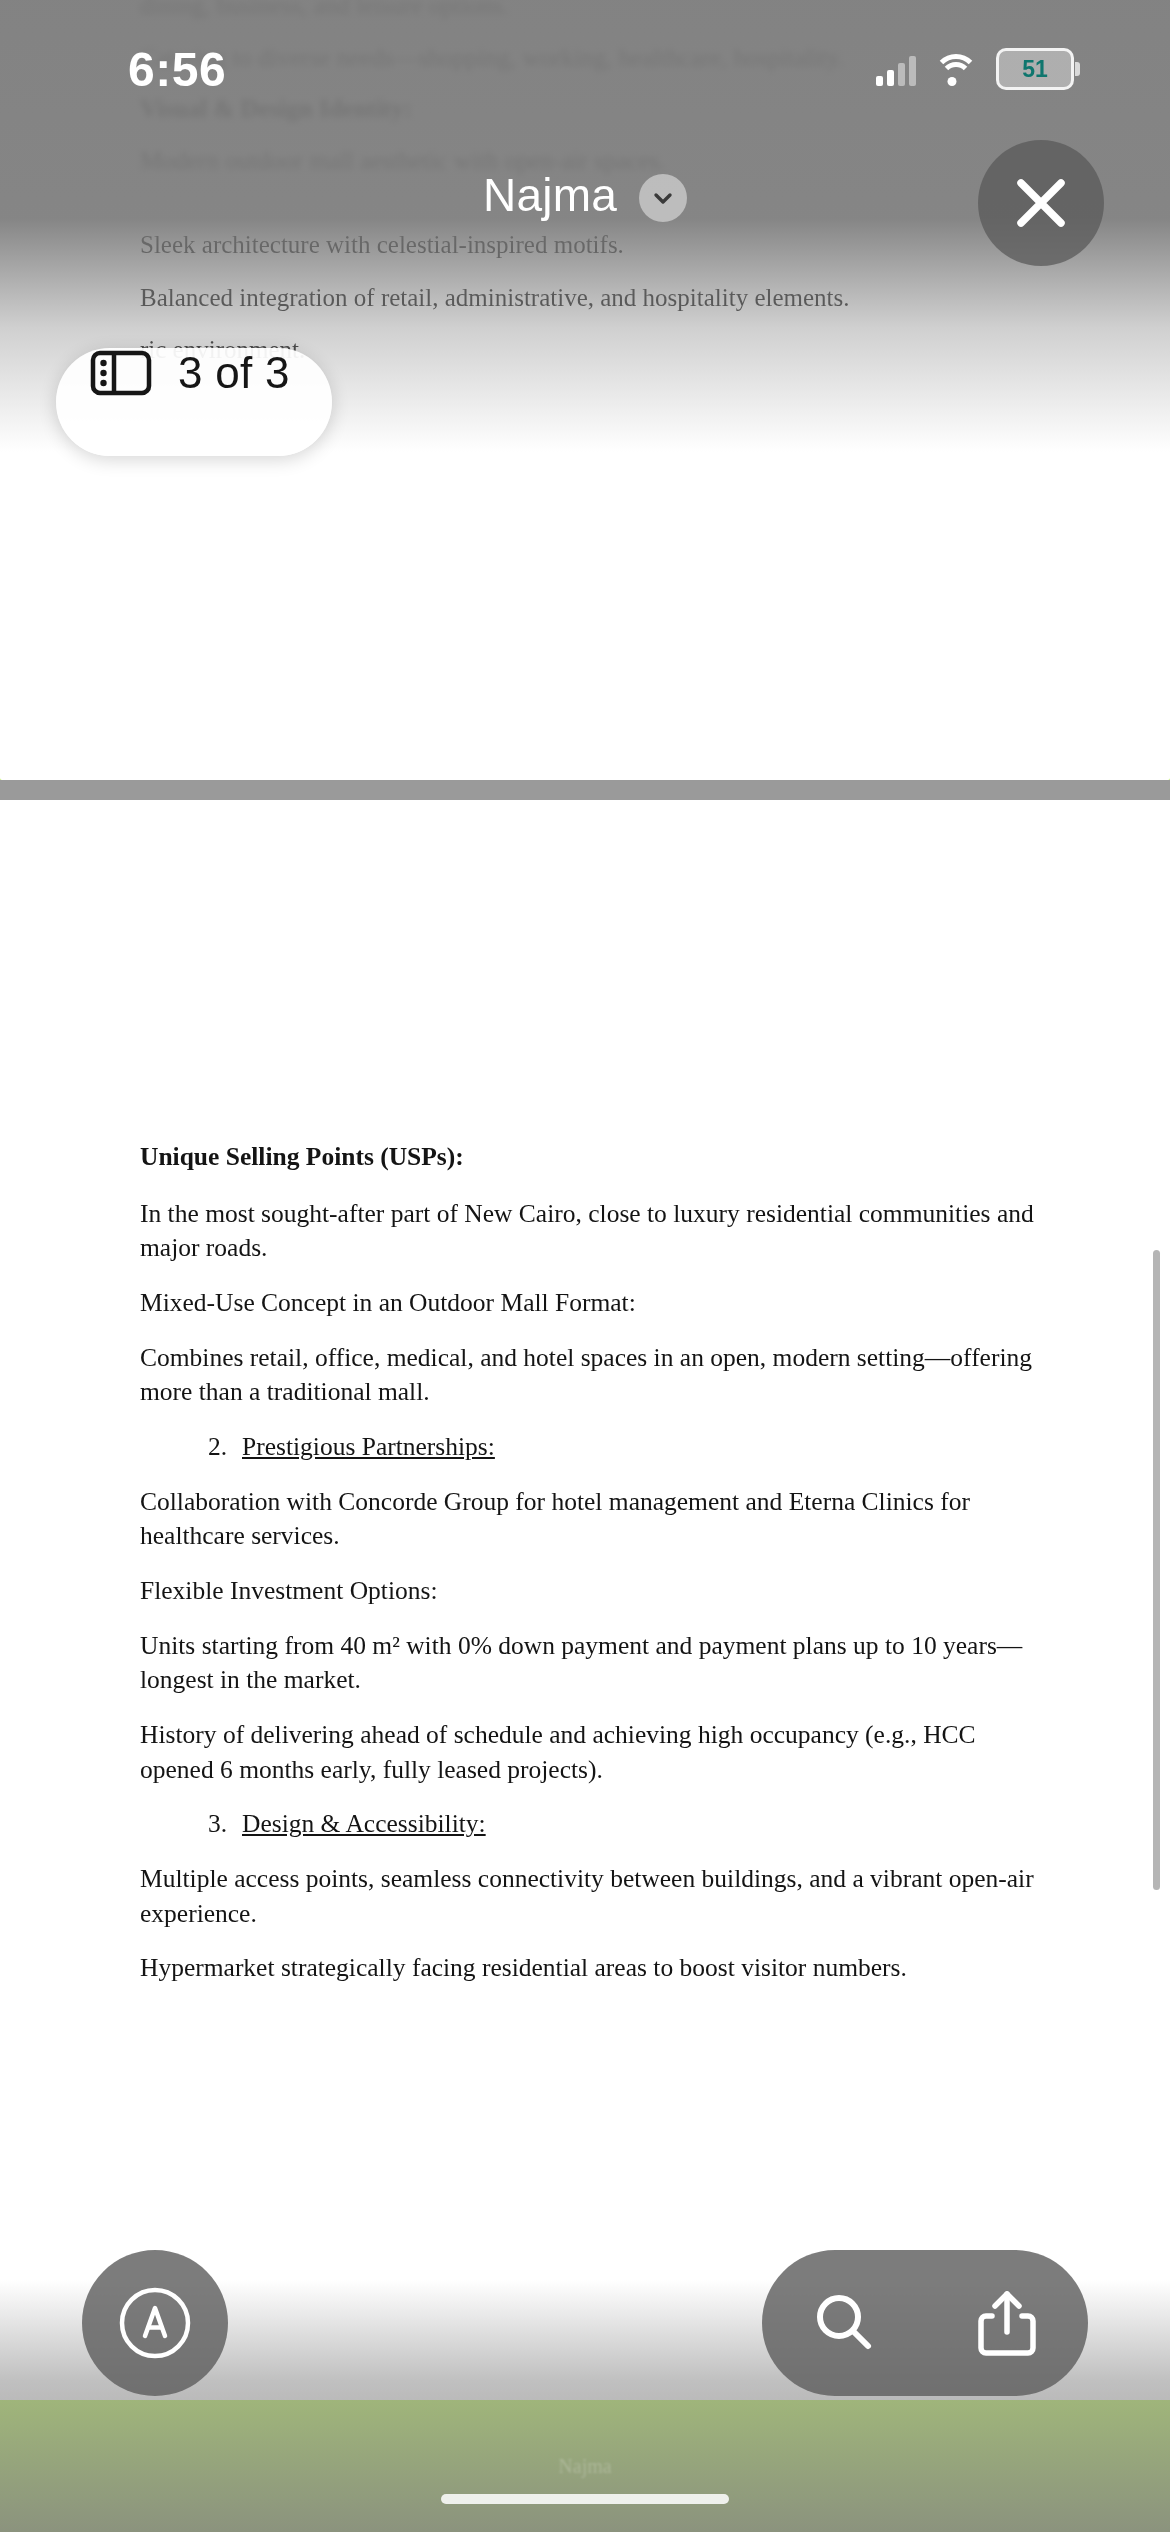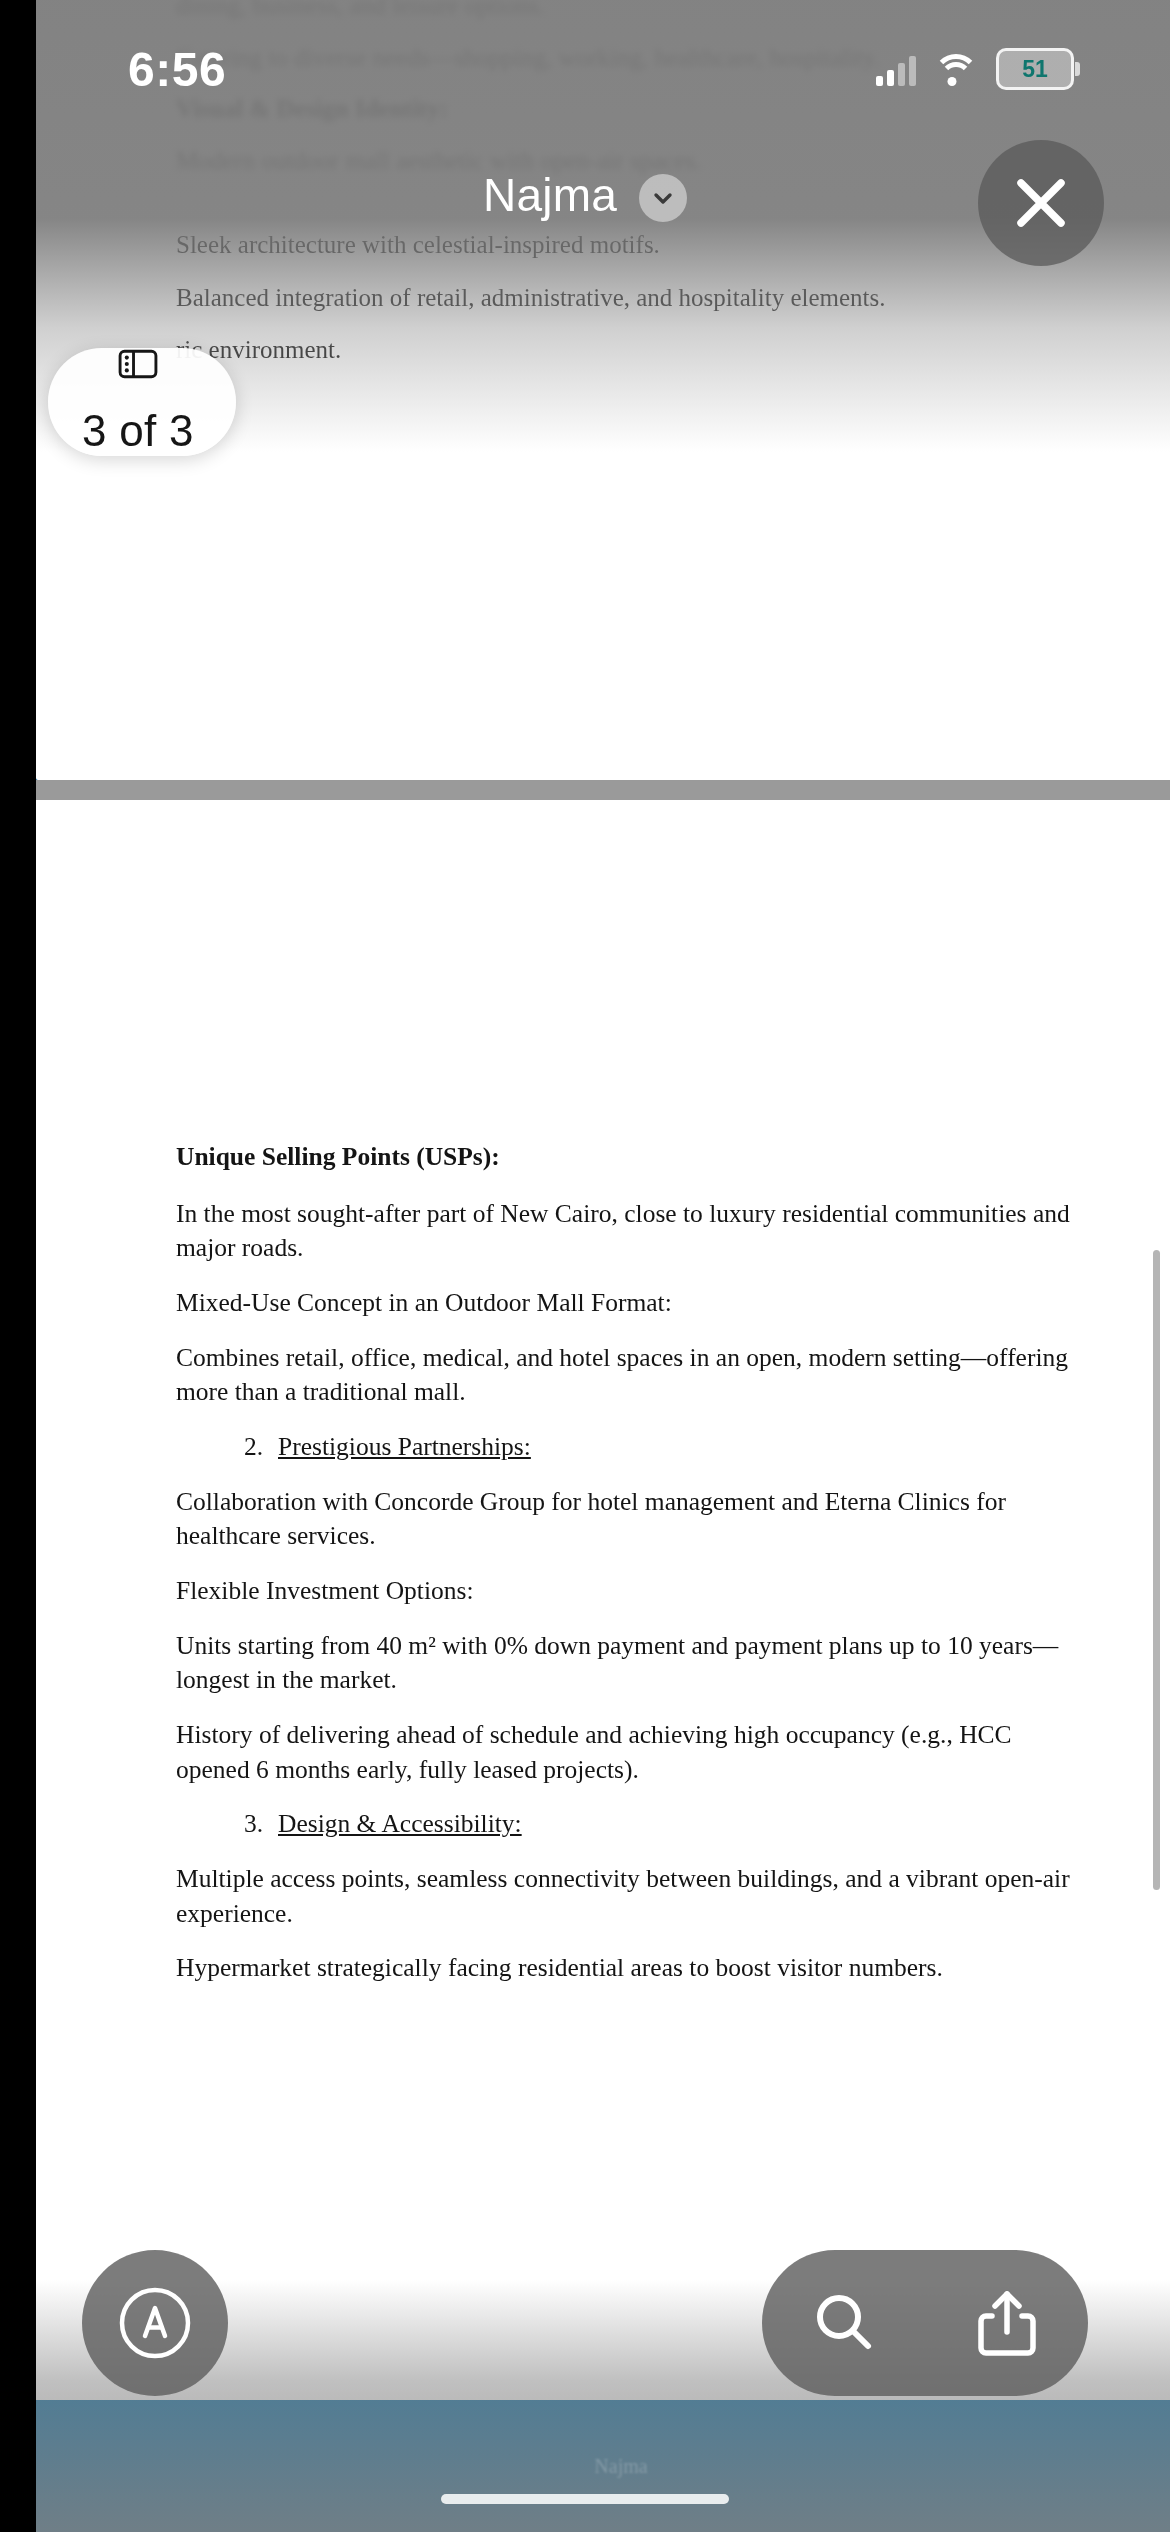--- a/index.html
+++ b/index.html
@@ -12,23 +12,22 @@
     height: 2532px;
     overflow: hidden;
     font-family: "Liberation Sans", sans-serif;
     position: relative;
   }
 
   
   .viewer {
     position: absolute;
     inset: 0;
-    background: #0369a1;
+    background: #bef264;
     overflow: hidden;
-    margin-left: 36px;
   }
 
   
   .page {
     position: absolute;
     left: 0;
     width: 1170px;
     background: #ffffff;
   }
   .page-top {
@@ -252,32 +251,31 @@
     background: rgba(90,90,90,0.75);
     display: flex;
     align-items: center;
     justify-content: center;
     z-index: 45;
   }
 
   
   .page-pill {
     position: absolute;
-    left: 48px;
+    left: 56px;
     top: 348px;
     height: 108px;
     padding: 0 42px 0 34px;
     background: rgba(255,255,255,0.93);
     border-radius: 54px;
     display: flex;
-    align-items: center;
+    align-items: flex-start;
     gap: 26px;
     box-shadow: 0 4px 18px rgba(0,0,0,0.16);
     z-index: 46;
-    flex-direction: column;
   }
   .page-pill .label {
     font-size: 44px;
     color: #161616;
     font-weight: 400;
     letter-spacing: 0.3px;
   }
 
   
   .toolbar {

